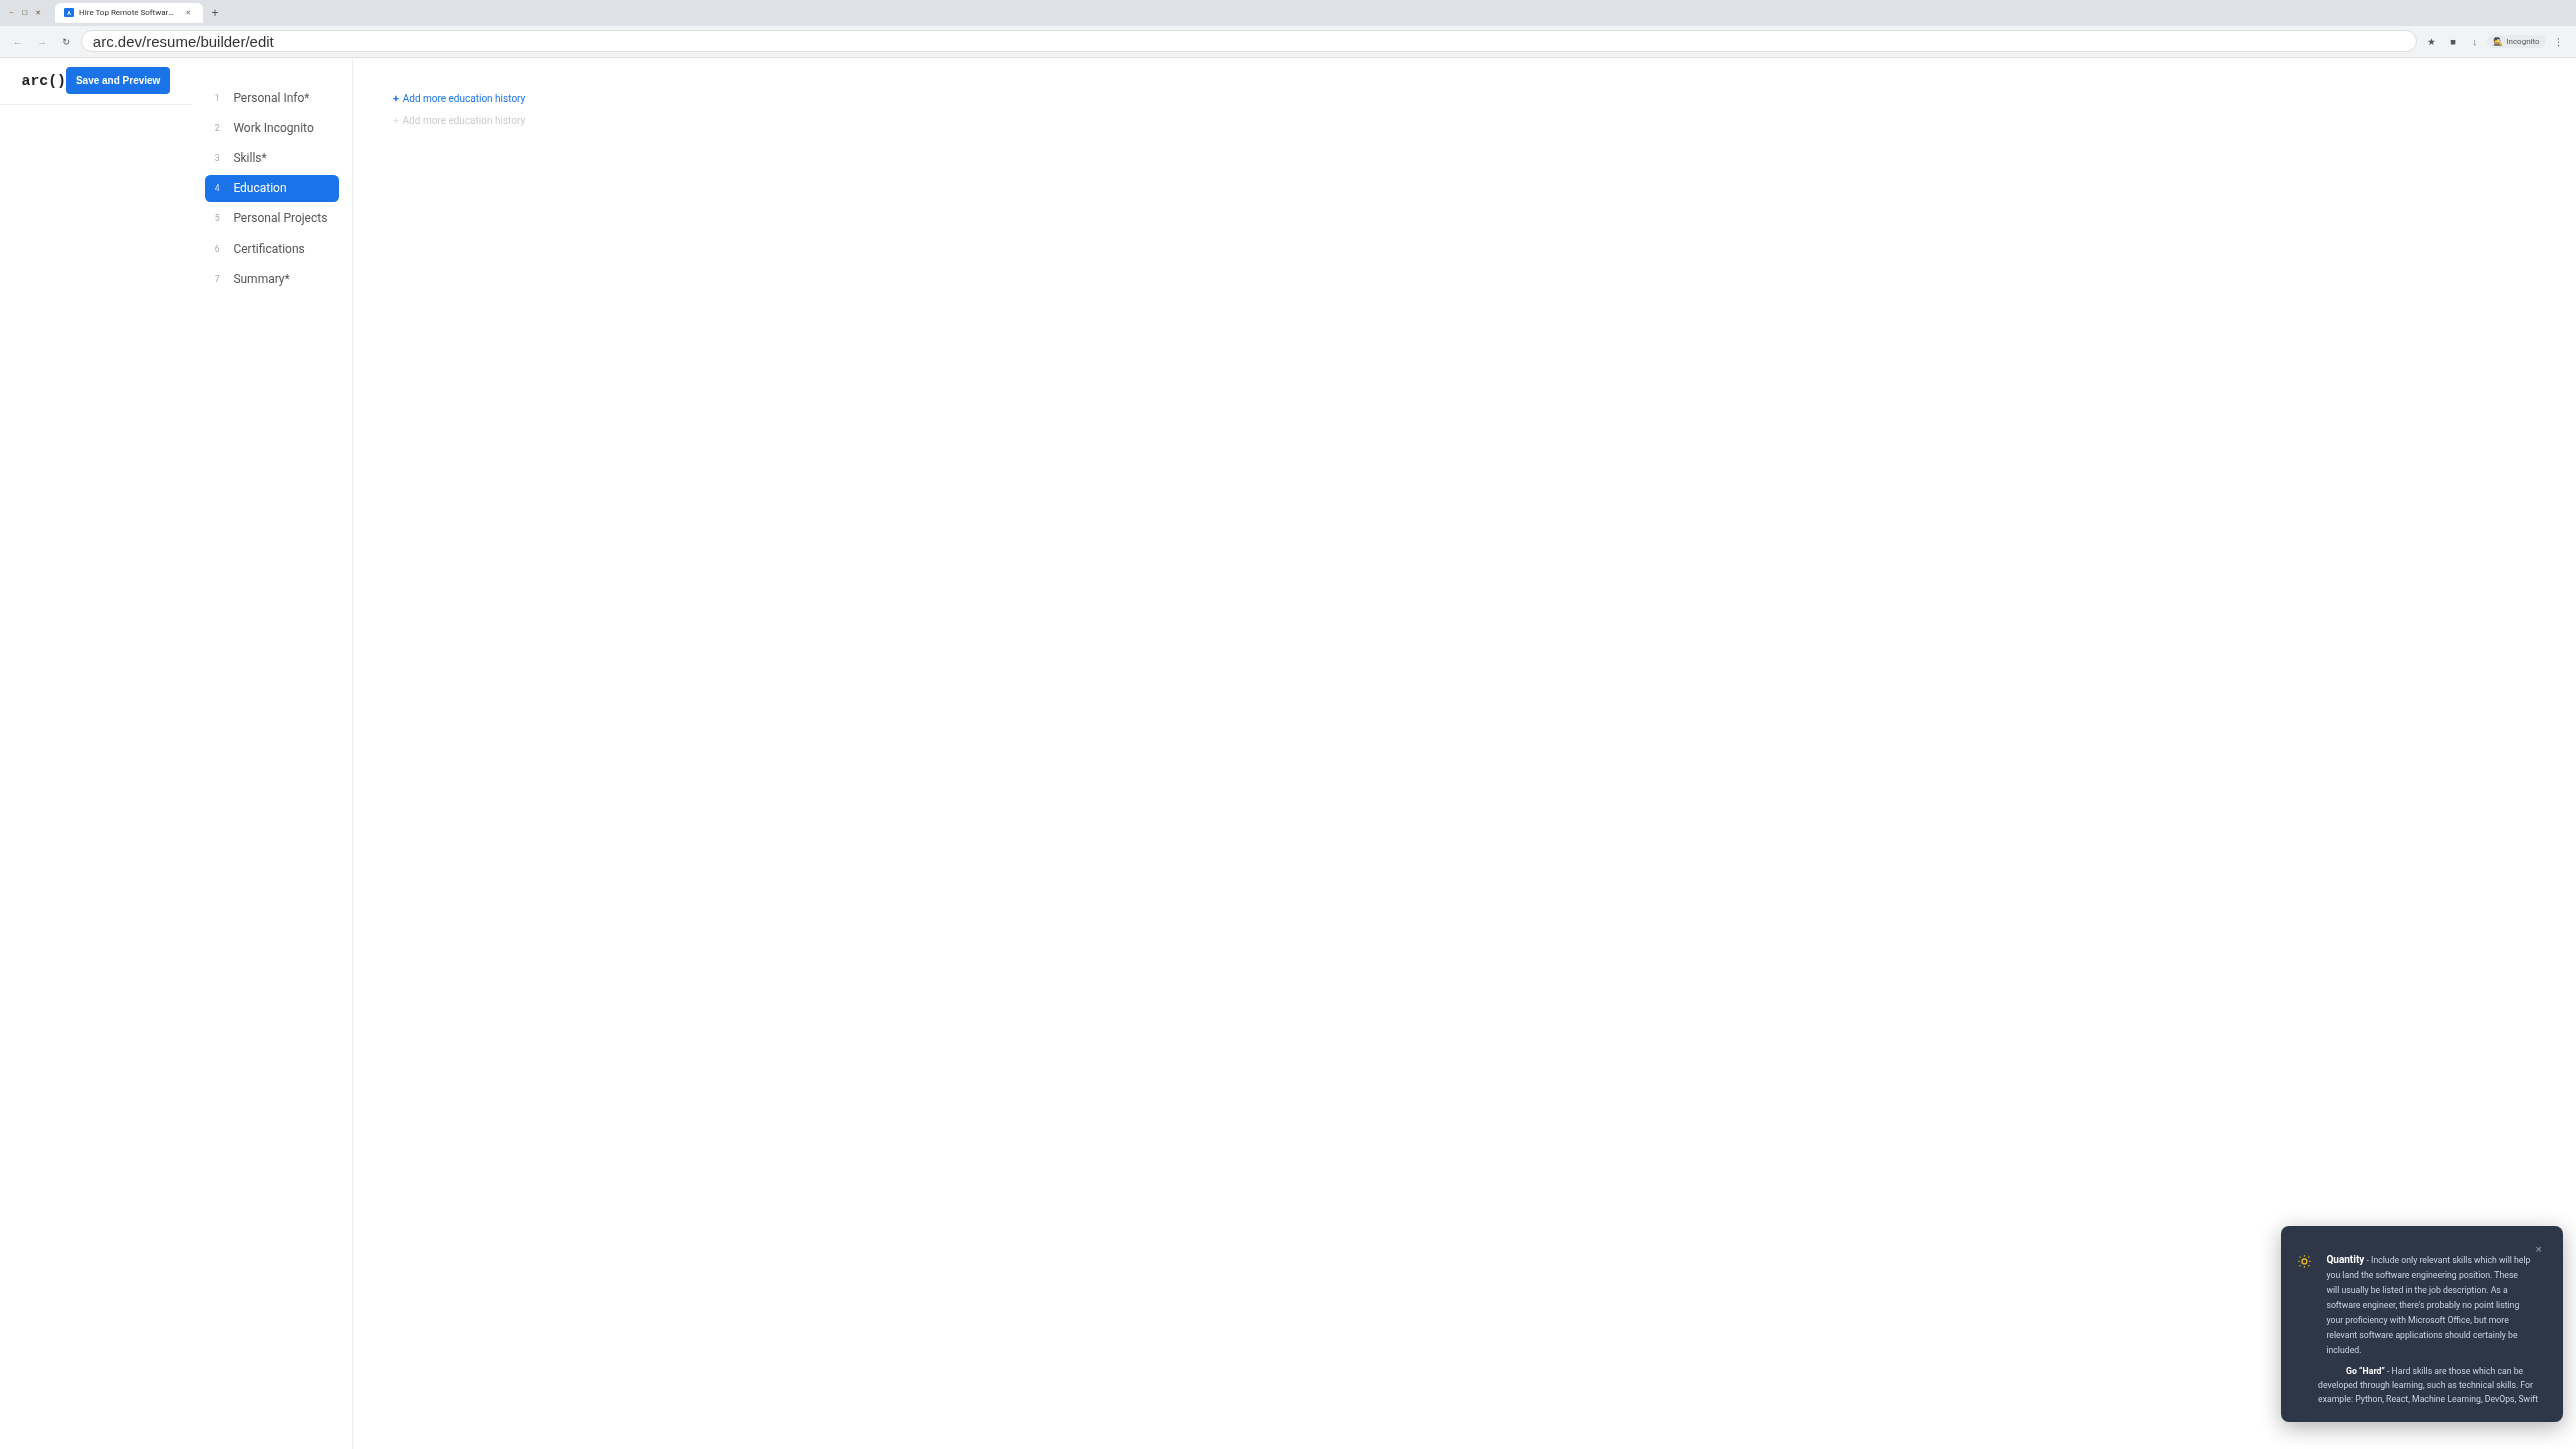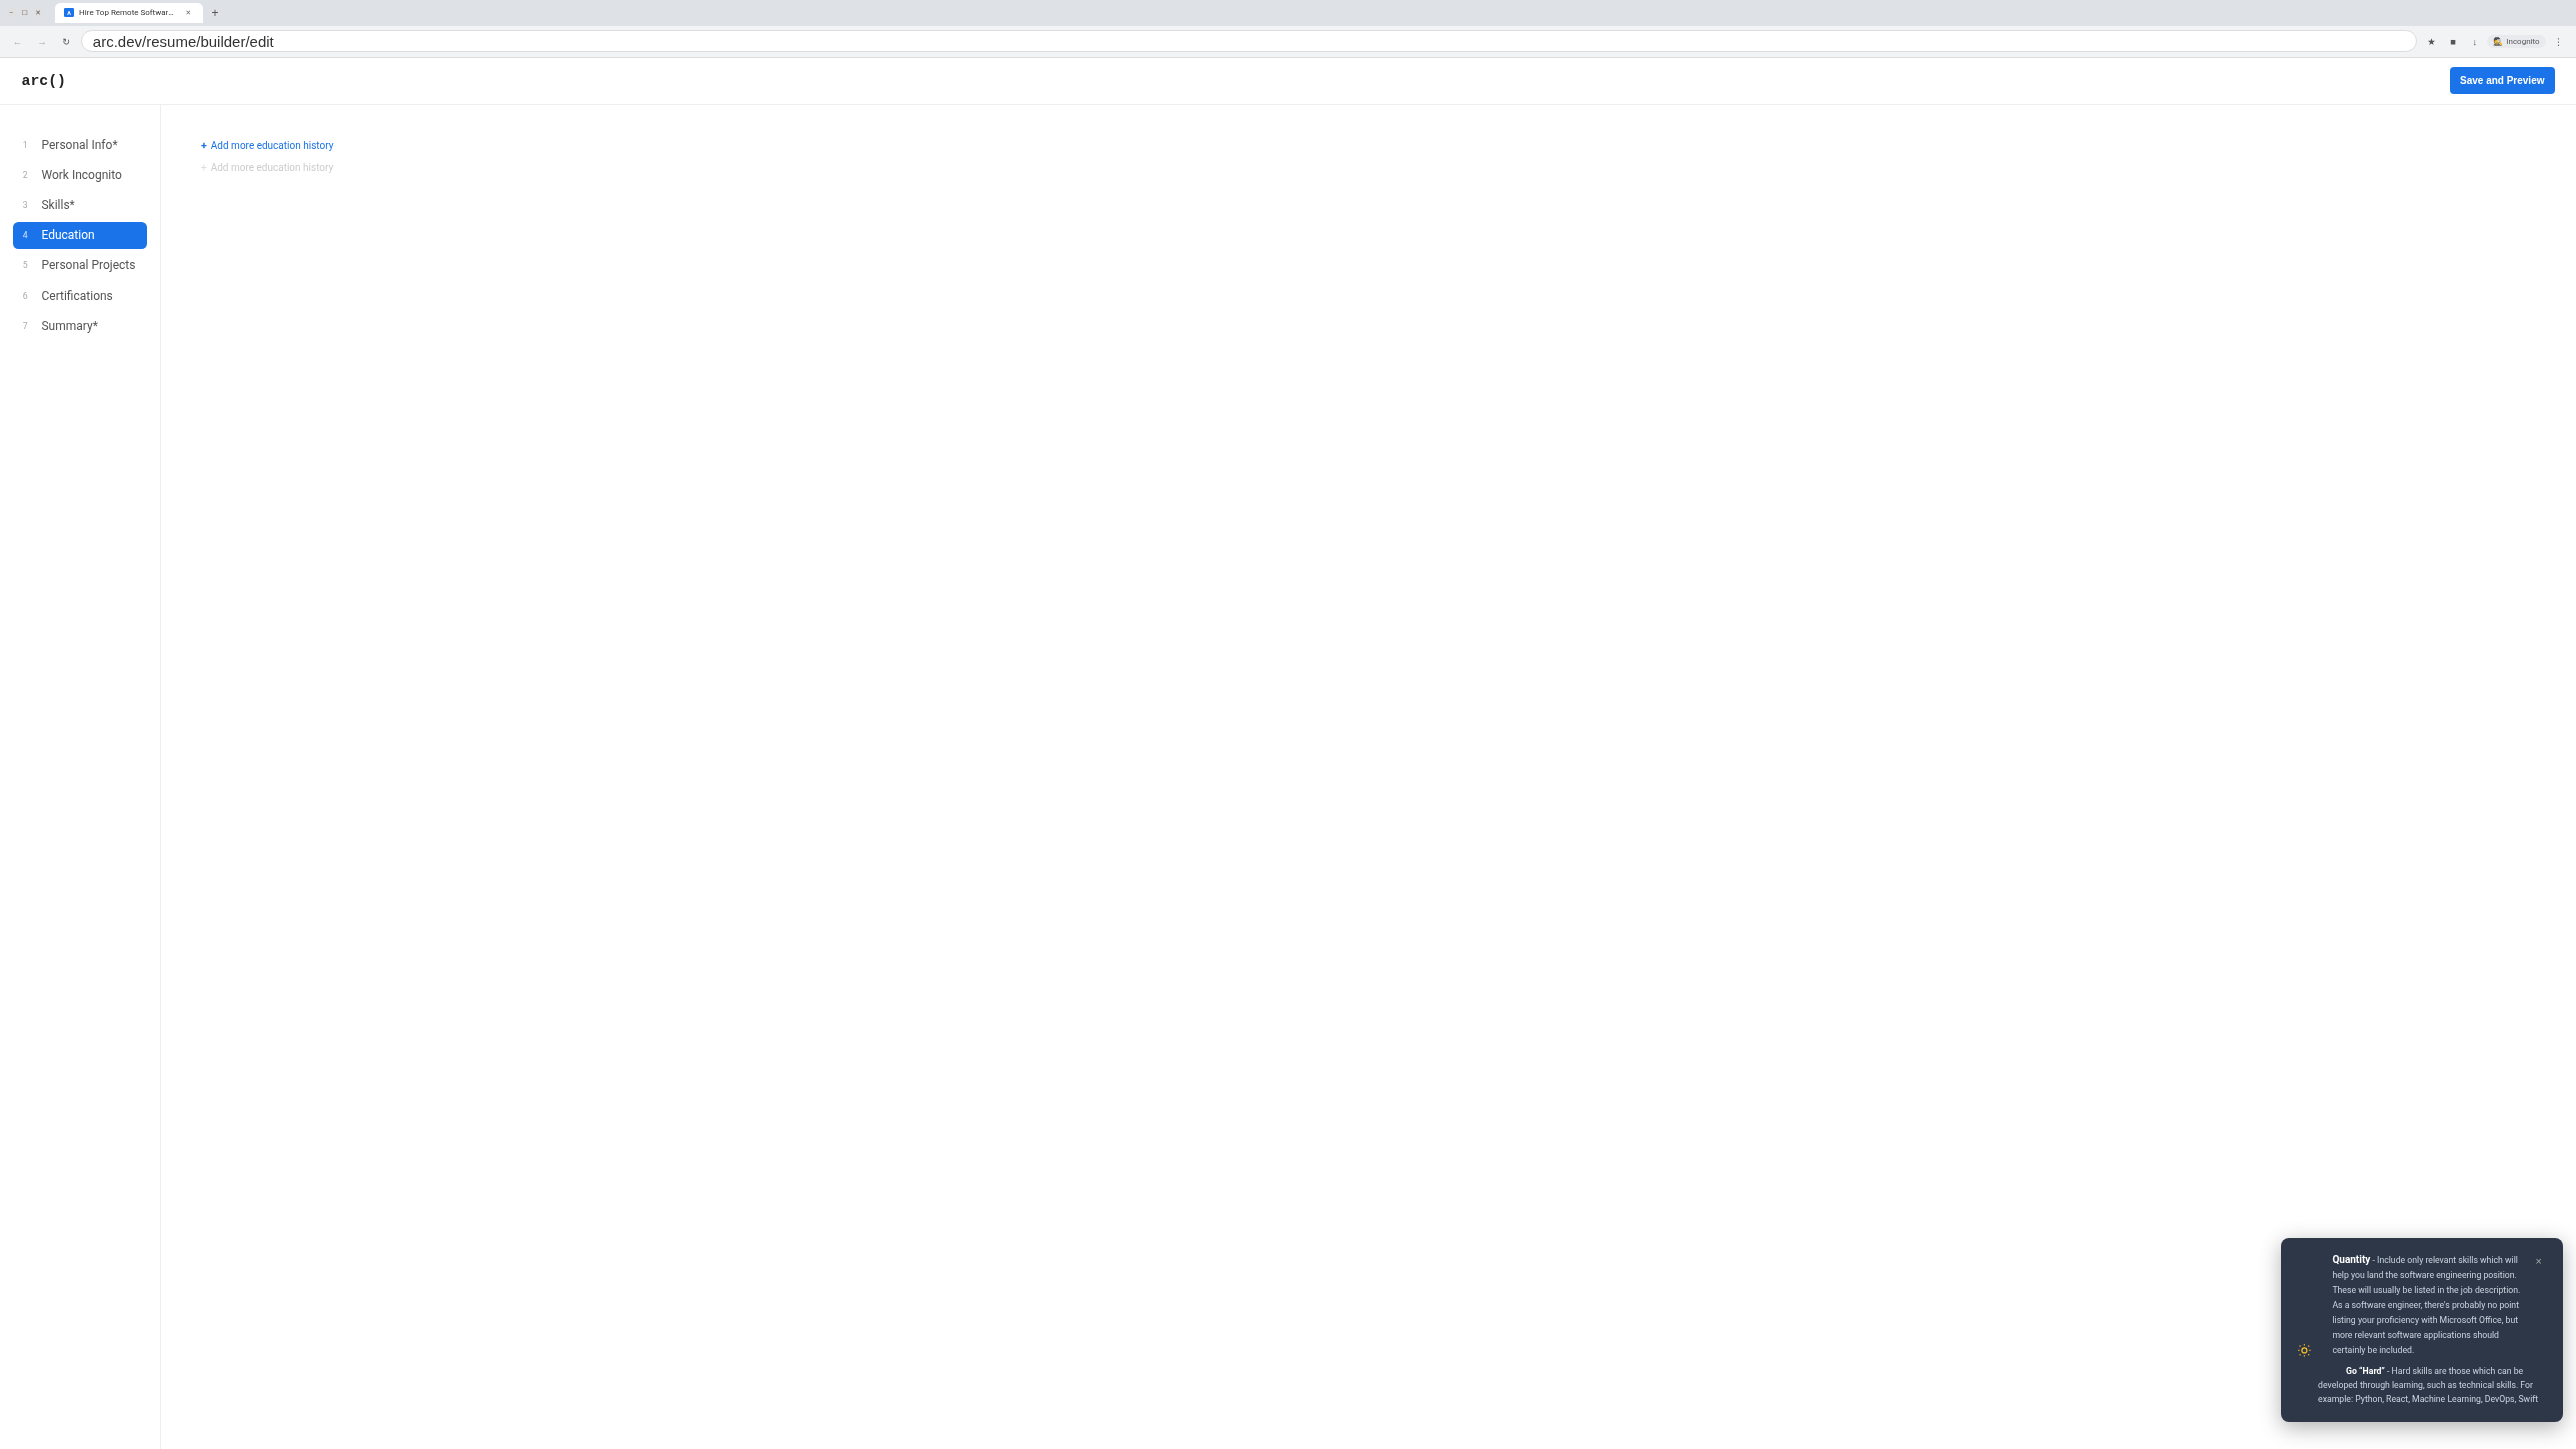--- a/index.html
+++ b/index.html
@@ -194,21 +194,20 @@
       padding: 2px 6.7px;
       background: #e8eaed;
       border-radius: 8px;
       font-size: 8px;
       color: #555;
     }
 
     
     .app-container {
       display: flex;
-      flex-direction: column;
       height: calc(100vh - 56px);
       background: #fff;
       justify-content: center;
     }
 
     
     .top-nav {
       display: flex;
       align-items: center;
       justify-content: space-between;
@@ -342,23 +341,24 @@
 
     .info-card-header {
       display: flex;
       align-items: flex-start;
       justify-content: space-between;
       margin-bottom: 8px;
     }
 
     .info-card-title-row {
       display: flex;
-      align-items: flex-end;
-      gap: 21px;
+      align-items: flex-start;
+      gap: 15px;
       flex: 1;
+      margin-top: 12px;
     }
 
     .bulb-icon {
       width: 14.8px;
       height: 14.8px;
       flex-shrink: 0;
       margin-top: 1.3px;
       color: #fbbf24;
     }
 

